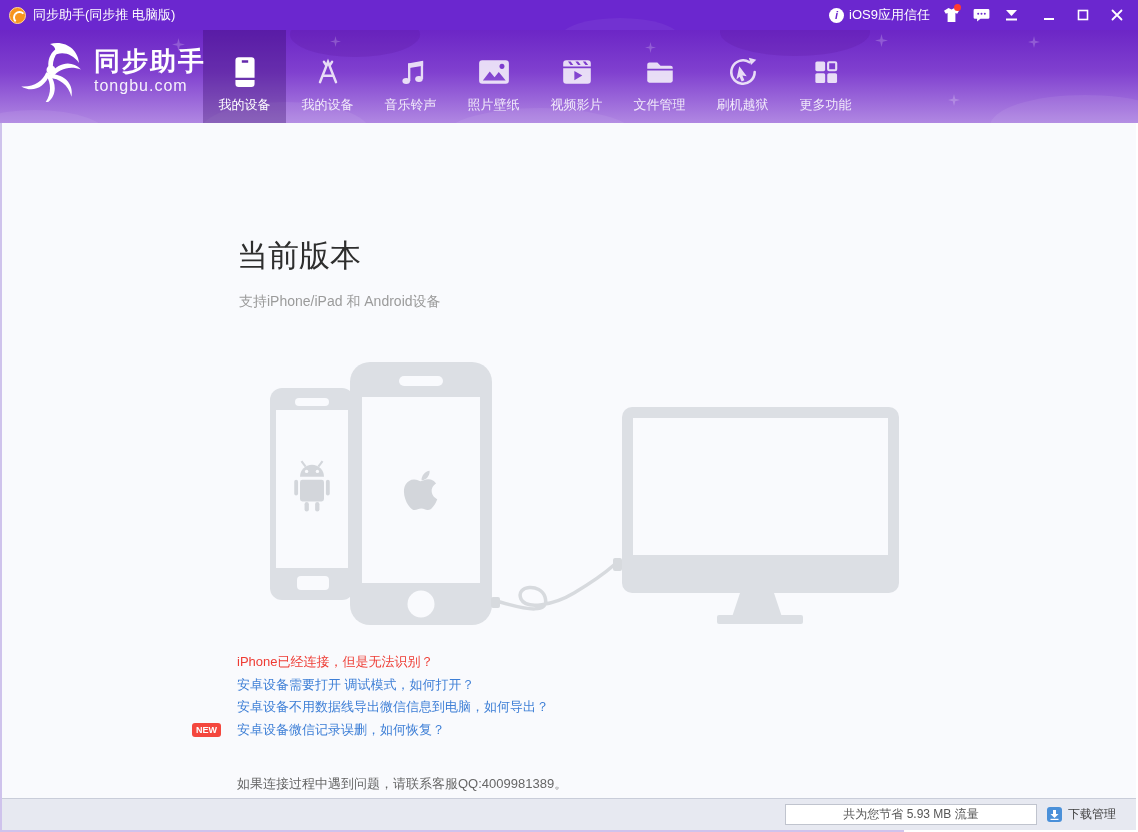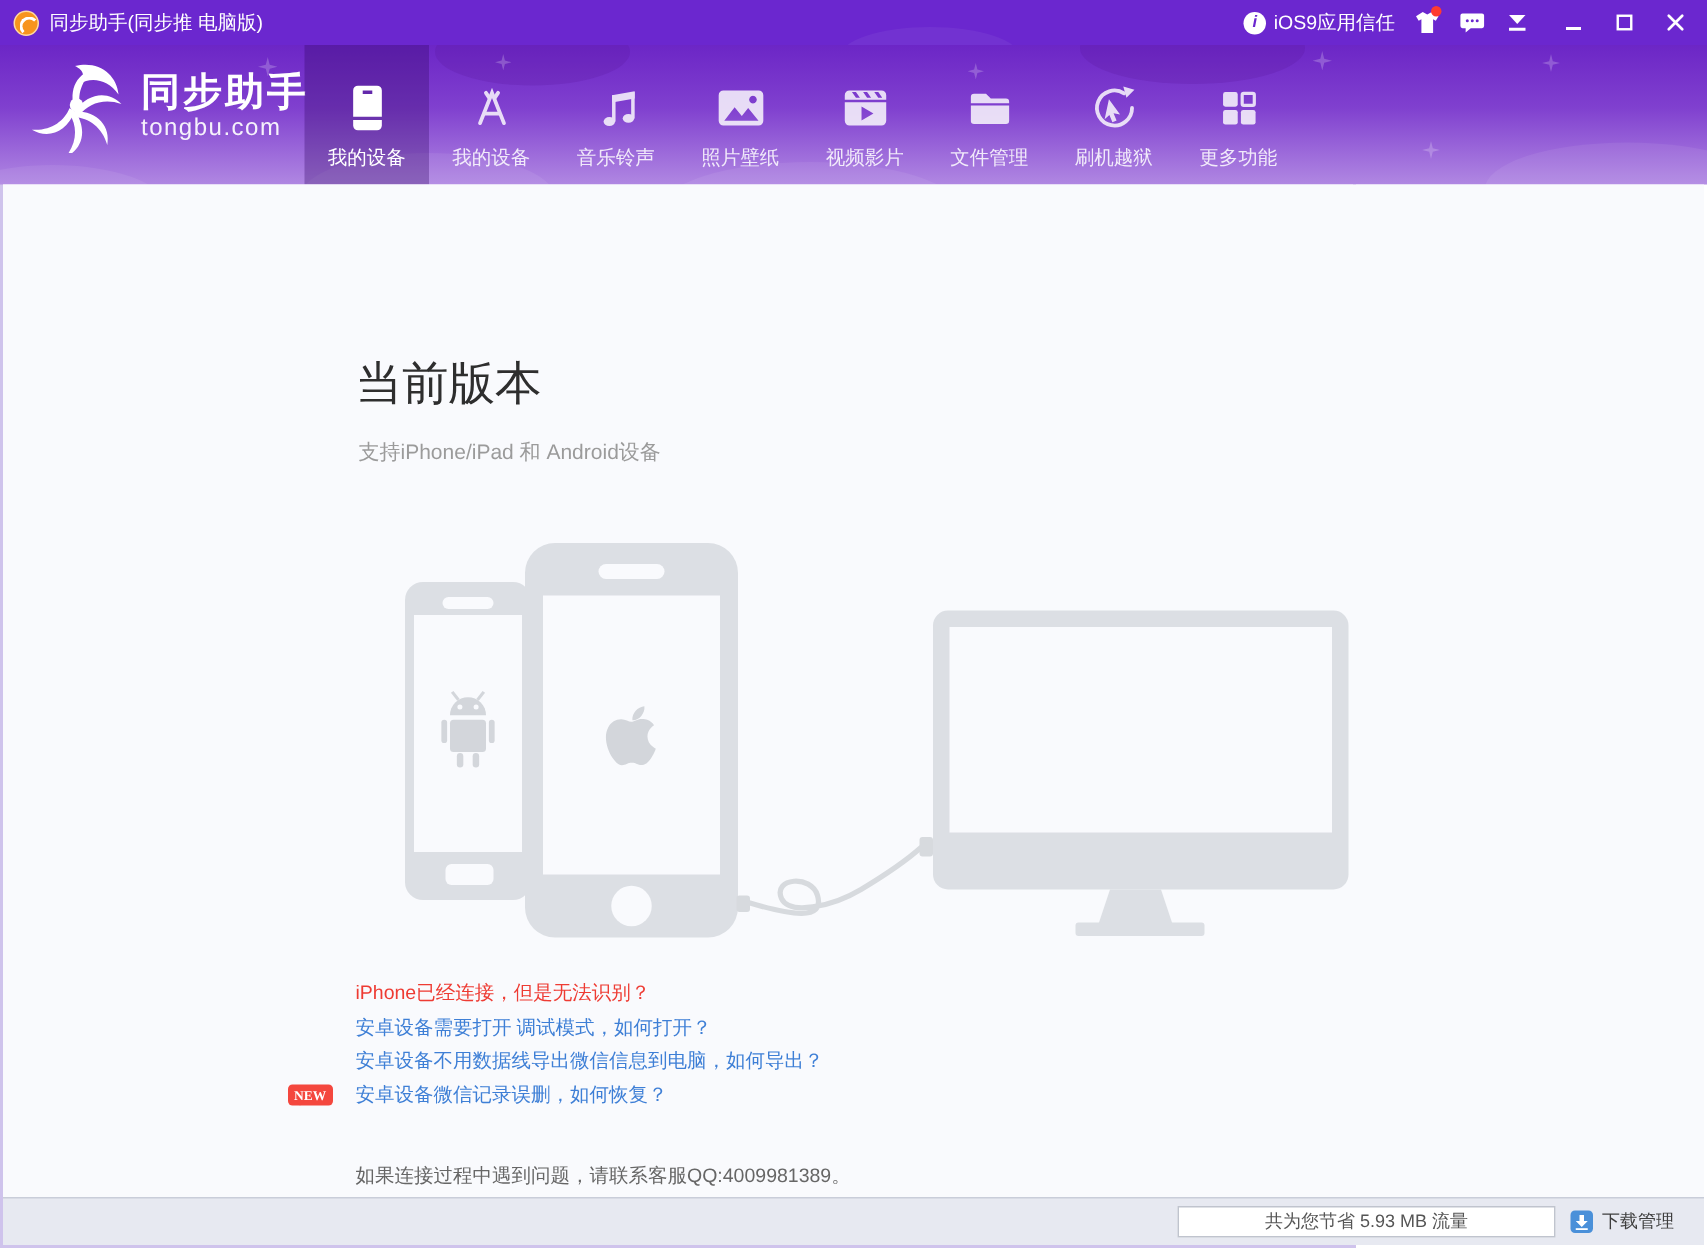--- a/index.html
+++ b/index.html
@@ -49,21 +49,21 @@
 
   
   .content{ position:absolute; left:0; top:123px; width:1134px; height:675px; background:#f9fafd; }
   .main-title{ position:absolute; left:235px; top:112px; font-size:31px; color:#2e2e2e; }
   .main-sub{ position:absolute; left:237px; top:170px; font-size:14px; color:#9b9b9b;text-align:center; }
   .illu{ position:absolute; left:240px; top:229px; }
 
   .links{ position:absolute; left:235px; top:528px; }
   .link-row{ height:22.5px; display:flex; align-items:center; font-size:13px; }
   .link-red{ color:#ee3b33; cursor:pointer; }
-  .link-blue{ color:#3e7fd6; cursor:pointer;font-family:Liberation Serif, serif; }
+  .link-blue{ color:#3e7fd6; cursor:pointer; }
   .link-gray{ color:#666;margin-top:32px; }
   .new-badge{ position:absolute; left:-45px; background:#f4473e; color:#fff; font-size:9px; font-weight:bold;
     padding:2px 4px; border-radius:3px; line-height:10px; }
   .new-badge::after{ content:""; position:absolute; left:5px; bottom:-3px; border:3px solid transparent; border-top-color:#f4473e; }
   .badge-host{ position:relative; }
 
   
   .statusbar{ position:absolute; left:0; bottom:0; width:1134px; height:32px; background:#e7e9f1;
     border-top:1px solid #c9cdd9; display:flex; align-items:center; font-size:12px; color:#3e3e3e; }
   .version{ padding-left:10px; }

